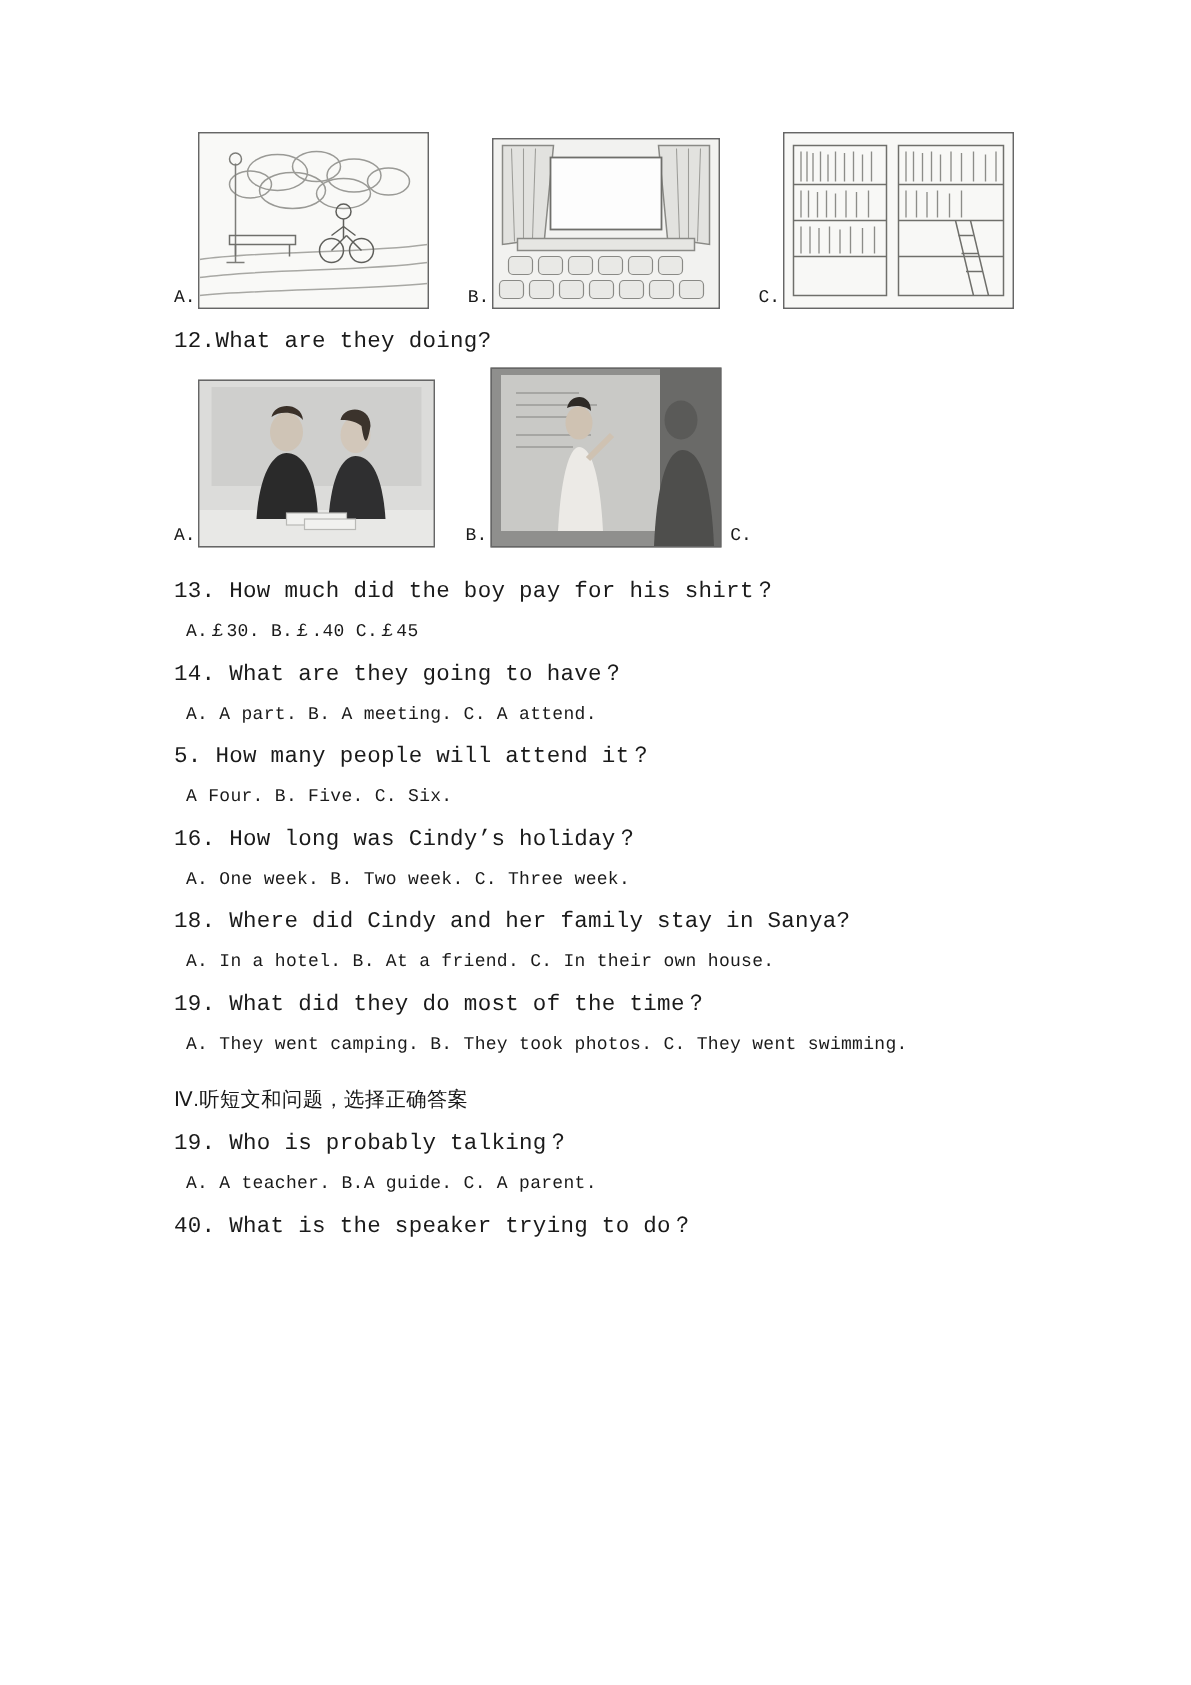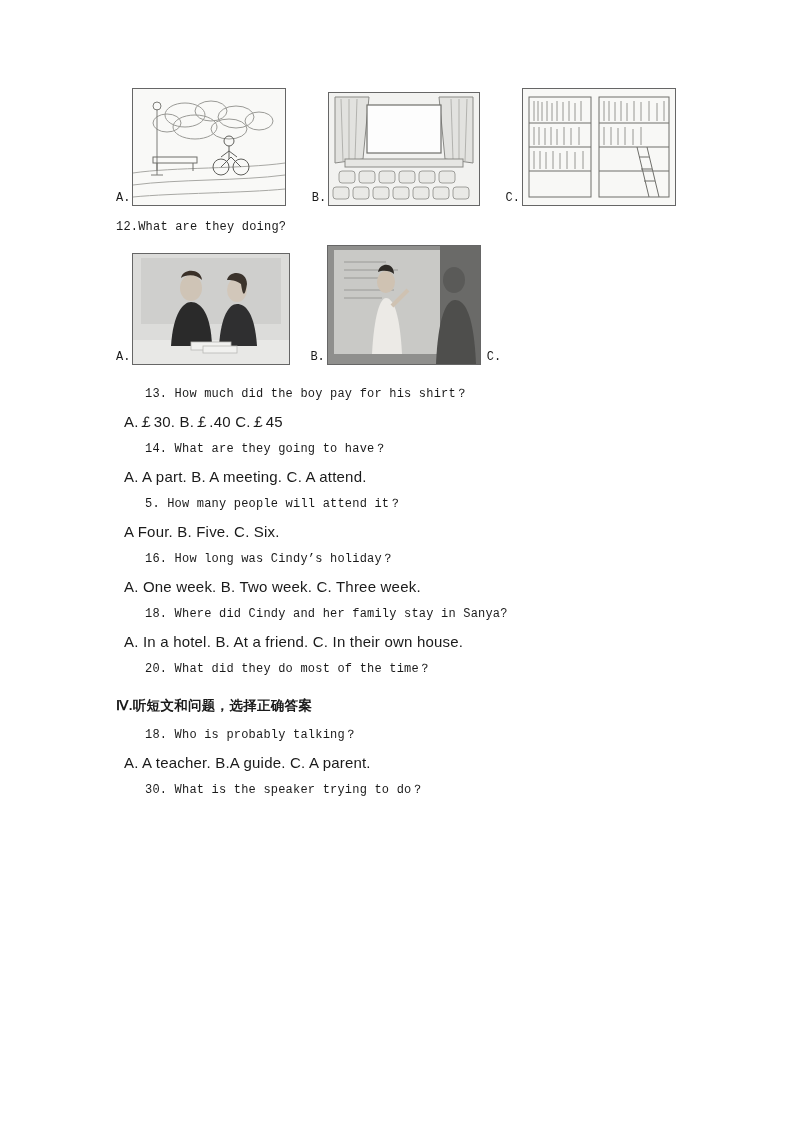--- a/index.html
+++ b/index.html
@@ -63,41 +63,41 @@
   .pic-theatre { width: 150px; height: 112px; background: #efefee; }
   .pic-library { width: 152px; height: 116px; background: #f6f6f4; }
 
   
   .pic-photo1 { width: 156px; height: 110px; background: #d9d9d7; }
   .pic-photo2 { width: 152px; height: 118px; background: #8e8e8c; }
 
   
   .q {
     font-family: "Liberation Mono", monospace;
-    font-size: 12px;
+    font-size: 15px;
     line-height: 15px;
     margin: 14px 0 0 0;
     letter-spacing: 0.2px;
   }
   .opts {
-    font-family: Liberation Sans, sans-serif;
-    font-size: 15px;
+    font-family: Liberation Mono, monospace;
+    font-size: 12px;
     line-height: 15px;
     margin: 12px 0 0 8px;
     letter-spacing: 0.2px;
   }
   .section-head {
     font-family: "Liberation Sans", sans-serif;
-    font-weight: bold;
+    font-weight: normal;
     font-size: 13.5px;
     margin: 20px 0 0 0;
     letter-spacing: 0.3px;
   }
   .q-block { margin-top: 13px; }
-  .q-block .q { margin-top: 0; margin-left: 29px; }
+  .q-block .q { margin-top: 0; }
 
   
   .sketch { position: absolute; inset: 0; }
 </style>
 </head>
 <body>
 
 <div class="page">
   <div class="content">
 
@@ -351,29 +351,30 @@
       <p class="q">16. How long was Cindy’s holiday？</p>
       <p class="opts">A. One week.     B. Two week.    C. Three week.</p>
     </div>
 
     <div class="q-block">
       <p class="q">18. Where did Cindy and her family stay in Sanya?</p>
       <p class="opts">A. In a hotel.      B. At a friend.      C. In their own house.</p>
     </div>
 
     <div class="q-block">
-      <p class="q">20. What did they do most of the time？</p>
+      <p class="q">19. What did they do most of the time？</p>
+      <p class="opts">A. They went camping.  B. They took photos.    C. They went swimming.</p>
     </div>
 
     <p class="section-head">Ⅳ.听短文和问题，选择正确答案</p>
 
     <div class="q-block">
-      <p class="q">18. Who is probably talking？</p>
+      <p class="q">19. Who is probably talking？</p>
       <p class="opts">A. A teacher.    B.A guide.    C. A parent.</p>
     </div>
 
     <div class="q-block">
-      <p class="q">30. What is the speaker trying to do？</p>
+      <p class="q">40. What is the speaker trying to do？</p>
     </div>
 
 
   </div>
 </div>
 
 </body></html>

